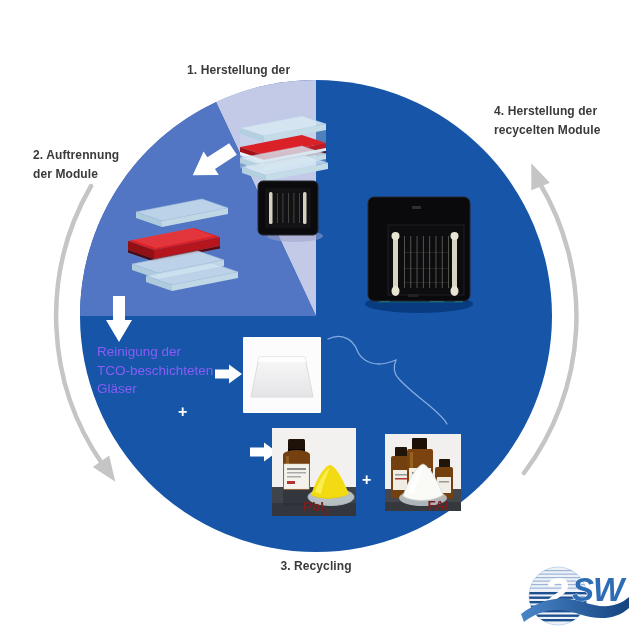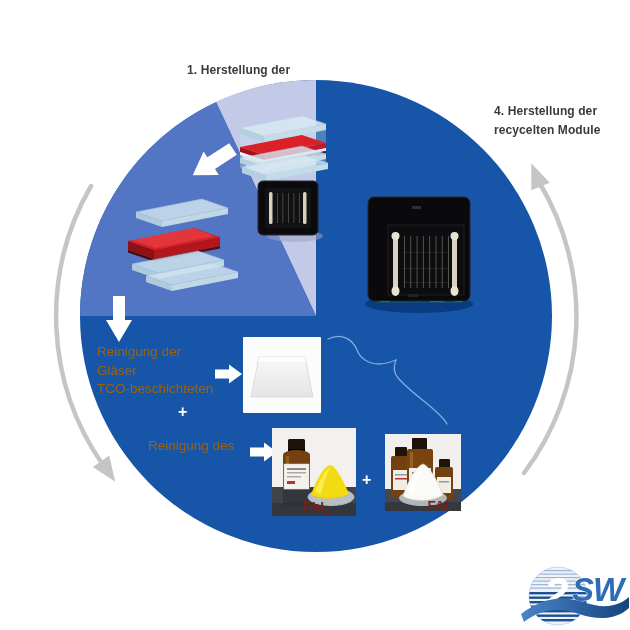--- a/index.html
+++ b/index.html
@@ -1,21 +1,21 @@
 <!DOCTYPE html>
 <html><head>
 <meta charset="utf-8">
 <style>
   html,body{margin:0;padding:0;background:#ffffff;}
   .stage{position:relative;width:630px;height:630px;background:#ffffff;overflow:hidden;
          font-family:"Liberation Sans",sans-serif;}
   .stage svg.base{position:absolute;left:0;top:0;}
   .lbl{position:absolute;white-space:nowrap;}
   .bold-lbl{font-weight:700;font-size:12px;line-height:19px;color:#3a3a3a;letter-spacing:.1px;}
-  .white-lbl{font-size:13.5px;line-height:18.5px;color:#a16207;font-weight:400;}
+  .white-lbl{font-size:13.5px;line-height:18.5px;color:#8b5cf6;font-weight:400;}
   .plus{font-size:16px;font-weight:700;color:#ffffff;}
   .mat-lbl{font-size:13.5px;font-weight:700;color:#7f1d1d;text-align:center;}
   .mat-lbl sub{font-size:9px;vertical-align:sub;}
   .center{text-align:center;}
 </style>
 </head>
 <body>
 
 <div class="stage">
 
@@ -237,37 +237,41 @@
       <text x="572" y="601" font-family="Liberation Sans, sans-serif" font-size="33" font-weight="bold" font-style="italic" fill="#2e6db6" stroke="#ffffff" stroke-width="0.8" paint-order="stroke" letter-spacing="-1">SW</text>
       <path d="M 521 614 C 542 598 562 595 583 602 C 603 609 618 607 629 597 L 629 608
                C 617 619 599 621 579 614 C 558 607 541 609 524 622 Z" fill="url(#waveGrad)"></path>
     </g>
   </svg>
 
   <div class="lbl bold-lbl" style="left:187px;top:61px;">
     <div>1. Herstellung der</div>
   </div>
 
+  <div class="lbl bold-lbl" style="left:33px;top:146px;">
+    <div>2. Auftrennung</div>
+    <div>der Module</div>
+  </div>
 
   <div class="lbl bold-lbl" style="left:494px;top:102px;">
     <div>4. Herstellung der</div>
     <div>recycelten Module</div>
   </div>
 
+  <div class="lbl bold-lbl center" style="left:238px;top:557px;width:156px;">3. Recycling</div>
 
   <div class="lbl white-lbl" style="left:97px;top:343px;">
     <div>Reinigung der</div>
+    <div>TCO-beschichteten</div>
     <div>Gläser</div>
-    <div>TCO-beschichteten</div>
   </div>
 
   <div class="lbl plus" style="left:178px;top:403px;">+</div>
 
   <div class="lbl white-lbl" style="left:148px;top:437px;">
-    <div>Reinigung des</div>
   </div>
 
   <div class="lbl mat-lbl" style="left:288px;top:499px;width:56px;"><span>PbI</span><sub>2</sub></div>
 
   <div class="lbl plus" style="left:362px;top:471px;">+</div>
 
   <div class="lbl mat-lbl" style="left:414px;top:498px;width:48px;">FAI</div>
 
 </div>
 

